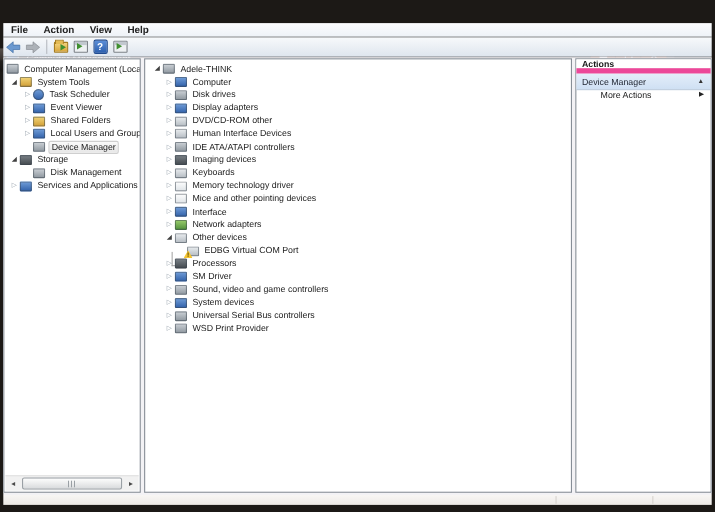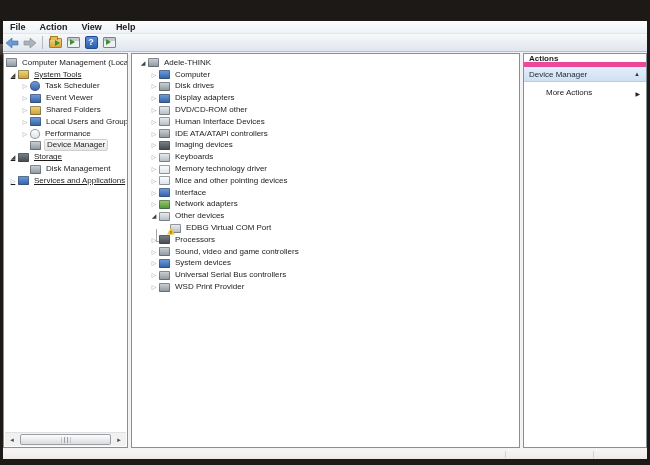--- a/index.html
+++ b/index.html
@@ -49,21 +49,21 @@
   #pane-right{left:520px;width:124px;}
 
   
   .tree{position:absolute;left:0;top:3px;right:0;overflow:hidden;}
   .trow{position:relative;height:11.8px;display:flex;align-items:center;white-space:nowrap;font-size:8px;color:#1b1b1b;}
   .arr{width:10px;flex:none;font-size:6px;text-align:center;color:#404040;line-height:8px;}
   .arr.col{color:#8f9aa5;font-size:6px;}
   .ticon{position:relative;width:11px;height:9px;flex:none;margin-right:3px;border-radius:1px;box-shadow:inset 0 0 0 1px rgba(55,65,75,.5);}
   .tlabel{padding:0 2px;line-height:10px;}
   .sel-label{background:linear-gradient(180deg,#fafafa,#e6e6e6);border:1px solid #cfcfcf;border-radius:2px;}
-  .lv0{padding-left:2px;} .lv1{padding-left:4px;text-decoration:underline;} .lv2{padding-left:16px;}
+  .lv0{padding-left:2px;} .lv1{padding-left:4px;} .lv2{padding-left:16px;}
   .mlv0{padding-left:6px;} .mlv1{padding-left:17px;} .mlv2{padding-left:38px;}
   .ic-blue{background:linear-gradient(180deg,#74a0da,#2f5fa8);}
   .ic-gray{background:linear-gradient(180deg,#cfd4d9,#8b949c);}
   .ic-silver{background:linear-gradient(180deg,#edf0f2,#b2b9c0);}
   .ic-dark{background:linear-gradient(180deg,#7d848a,#41474c);}
   .ic-green{background:linear-gradient(180deg,#9ccf6e,#4f8f3a);}
   .ic-yellow{background:linear-gradient(180deg,#f4d77a,#cf9c34);}
   .ic-white{background:linear-gradient(180deg,#ffffff,#dde2e6);}
   .round{border-radius:50%;width:10px;height:10px;}
   .warn-tri{position:absolute;left:-3px;bottom:-2px;width:8px;height:7px;background:#f4c430;
@@ -77,21 +77,21 @@
   #sb-thumb{position:relative;flex:1;height:11px;margin:0 1px;background:linear-gradient(180deg,#fdfdfd,#d9dbdd);border:1px solid #9aa0a5;border-radius:2px;}
   #sb-grip{position:absolute;left:50%;top:2px;transform:translateX(-50%);width:9px;height:6px;
     background:repeating-linear-gradient(90deg,#9aa0a5 0 1px,transparent 1px 3px);}
 
   
   #actions-header{height:13px;border-bottom:5px solid #ec4899;display:flex;align-items:center;padding-left:5px;
     font-size:8px;font-weight:bold;color:#1b1b1b;background:#fff;}
   #actions-section{height:15px;display:flex;align-items:center;justify-content:space-between;padding:0 6px 0 5px;
     background:linear-gradient(180deg,#e4eefa,#cfe0f3);border-bottom:1px solid #bccbdd;font-size:8px;color:#1e2430;}
   #actions-section .caret{font-size:6px;color:#333;}
-  #more-actions{height:15px;display:flex;align-items:flex-end;justify-content:space-between;padding:0 6px 0 22px;font-size:8px;color:#1b1b1b;}
+  #more-actions{height:15px;display:flex;align-items:flex-start;justify-content:space-between;padding:0 6px 0 22px;font-size:8px;color:#1b1b1b;}
   #more-actions .caret{font-size:6px;color:#222;}
 
   
   #statusbar{position:absolute;left:3px;top:450px;width:644px;height:9px;background:linear-gradient(180deg,#f8f6f4,#edeae6);}
   .st-div{position:absolute;top:1px;width:1px;height:7px;background:#d6d2cd;}
 </style>
 </head>
 <body>
 
 <div id="win">
@@ -173,25 +173,20 @@
         </div>
         <div class="trow lv2">
           <span class="arr col">▷</span>
           <span class="ticon ic-yellow"></span>
           <span class="tlabel">Shared Folders</span>
         </div>
         <div class="trow lv2">
           <span class="arr col">▷</span>
           <span class="ticon ic-blue"></span>
           <span class="tlabel">Local Users and Groups</span>
-        </div>
-        <div class="trow lv2">
-          <span class="arr col">▷</span>
-          <span class="ticon ic-white round"></span>
-          <span class="tlabel">Performance</span>
         </div>
         <div class="trow lv2">
           <span class="arr"></span>
           <span class="ticon ic-gray"></span>
           <span class="tlabel sel-label">Device Manager</span>
         </div>
         <div class="trow lv1">
           <span class="arr">◢</span>
           <span class="ticon ic-dark"></span>
           <span class="tlabel">Storage</span>
@@ -295,20 +290,25 @@
             </span>
           <span class="tlabel">EDBG Virtual COM Port</span>
         </div>
         <div class="trow mlv1">
           <span class="arr col">▷</span>
           <span class="ticon ic-dark"></span>
           <span class="tlabel">Processors</span>
         </div>
         <div class="trow mlv1">
           <span class="arr col">▷</span>
+          <span class="ticon ic-blue"></span>
+          <span class="tlabel">SM Driver</span>
+        </div>
+        <div class="trow mlv1">
+          <span class="arr col">▷</span>
           <span class="ticon ic-gray"></span>
           <span class="tlabel">Sound, video and game controllers</span>
         </div>
         <div class="trow mlv1">
           <span class="arr col">▷</span>
           <span class="ticon ic-blue"></span>
           <span class="tlabel">System devices</span>
         </div>
         <div class="trow mlv1">
           <span class="arr col">▷</span>

